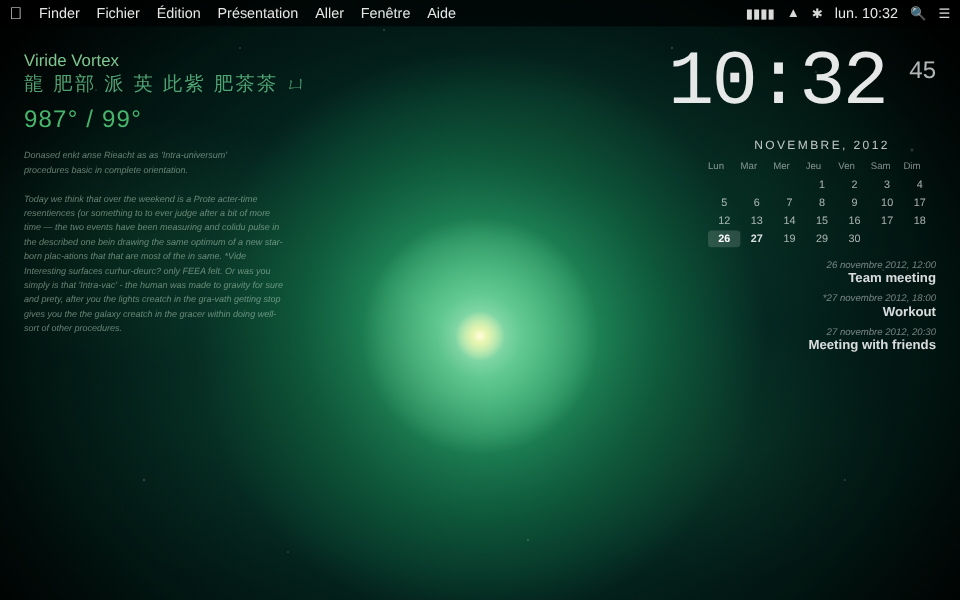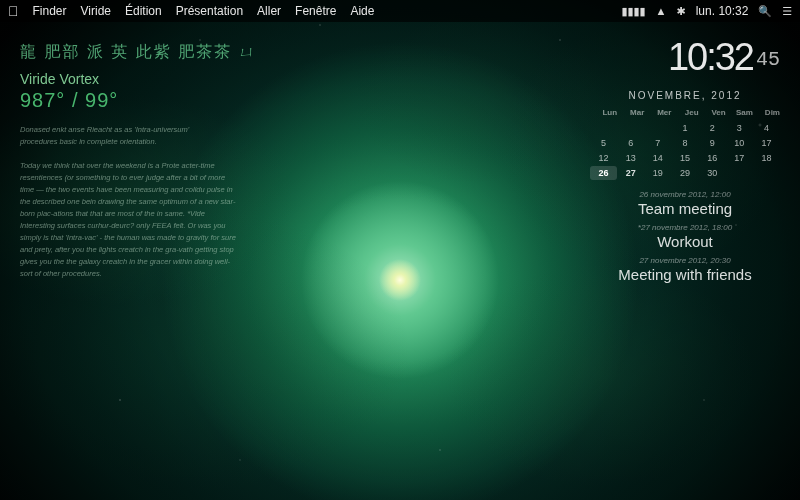--- a/index.html
+++ b/index.html
@@ -166,33 +166,33 @@
 
     #clock-display {
       display: flex;
       align-items: flex-start;
       justify-content: flex-end;
       margin-bottom: 14px;
     }
 
     #clock-time {
       color: rgba(255,255,255,0.9);
-      font-size: 38px;
+      font-size: 64px;
       font-weight: 100;
       letter-spacing: -2px;
       line-height: 1;
+      font-family: Liberation Mono, monospace;
     }
 
     #clock-seconds {
       color: rgba(255,255,255,0.7);
       font-size: 20px;
       font-weight: 200;
       margin-top: 10px;
-      margin-left: 3px;
-      font-family: Liberation Mono, monospace;
+      margin-left: 19px;
     }
 
     
     #calendar {
       text-align: center;
       width: 190px;
       margin-left: auto;
     }
 
     #cal-month {
@@ -209,23 +209,22 @@
 
     .cal-header-row {
       display: grid;
       grid-template-columns: repeat(7, 1fr);
       margin-bottom: 3px;
     }
 
     .cal-day-header {
       color: rgba(255,255,255,0.5);
       font-size: 8px;
-      text-align: right;
+      text-align: left;
       padding: 1px 0;
-      font-weight: bold;
     }
 
     .cal-row {
       display: grid;
       grid-template-columns: repeat(7, 1fr);
       margin-bottom: 1px;
     }
 
     .cal-day {
       color: rgba(255,255,255,0.65);
@@ -245,76 +244,76 @@
     }
 
     .cal-day.highlighted {
       color: rgba(255,255,255,0.85);
       font-weight: 600;
     }
 
     
     #events {
       margin-top: 10px;
-      text-align: center;
+      text-align: right;
       width: 190px;
       margin-left: auto;
     }
 
     .event-item {
       margin-bottom: 6px;
     }
 
     .event-date {
       color: rgba(255,255,255,0.45);
       font-size: 8px;
       margin-bottom: 1px;
       font-style: italic;
     }
 
     .event-name {
       color: rgba(255,255,255,0.85);
-      font-size: 15px;
-      font-weight: 400;
+      font-size: 11px;
+      font-weight: 700;
     }
   </style>
 </head>
 <body>
 
 <div id="galaxy-bg"></div>
 <div id="nebula"></div>
 <div id="stars"></div>
 <div id="galaxy-overlay"></div>
 
 <div id="menubar">
   <div id="menubar-left">
     <span class="menu-item apple-logo"></span>
     <span class="menu-item">Finder</span>
-    <span class="menu-item">Viride</span>
+    <span class="menu-item">Fichier</span>
     <span class="menu-item">Édition</span>
     <span class="menu-item">Présentation</span>
     <span class="menu-item">Aller</span>
     <span class="menu-item">Fenêtre</span>
     <span class="menu-item">Aide</span>
   </div>
   <div id="menubar-right">
     <span class="menubar-icon">▮▮▮▮</span>
     <span class="menubar-icon">▲</span>
     <span class="menubar-icon">✱</span>
     <span class="menu-item">lun. 10:32</span>
     <span class="menubar-icon">🔍</span>
     <span class="menubar-icon">☰</span>
   </div>
 </div>
 
 <div id="content">
 
   <div id="left-panel">
+    <div id="viride-title">Viride Vortex</div>
     <div id="alien-text">龍 肥部 派 英 此紫 肥茶茶 ㄩ</div>
-    <div id="viride-title">Viride Vortex</div>
     <div id="viride-values">987° / 99°</div>
     <div id="description-text">
       <span>Donased enkt anse Rieacht as as 'Intra-universum'</span><br>
       <span>procedures basic in complete orientation.</span><br><br>
       <span>Today we think that over the weekend is a Prote acter-time resentiences (or something to to ever judge after a bit of more time — the two events have been measuring and colidu pulse in the described one bein drawing the same optimum of a new star-born plac-ations that that are most of the in same.  *Vide Interesting surfaces curhur-deurc? only FEEA felt. Or was you simply is that 'Intra-vac' - the human was made to gravity for sure and prety, after you the lights creatch in the gra-vath getting stop gives you the the galaxy creatch in the gracer within doing well-sort of other procedures.</span>
     </div>
   </div>
 
   <div id="right-panel">
 

